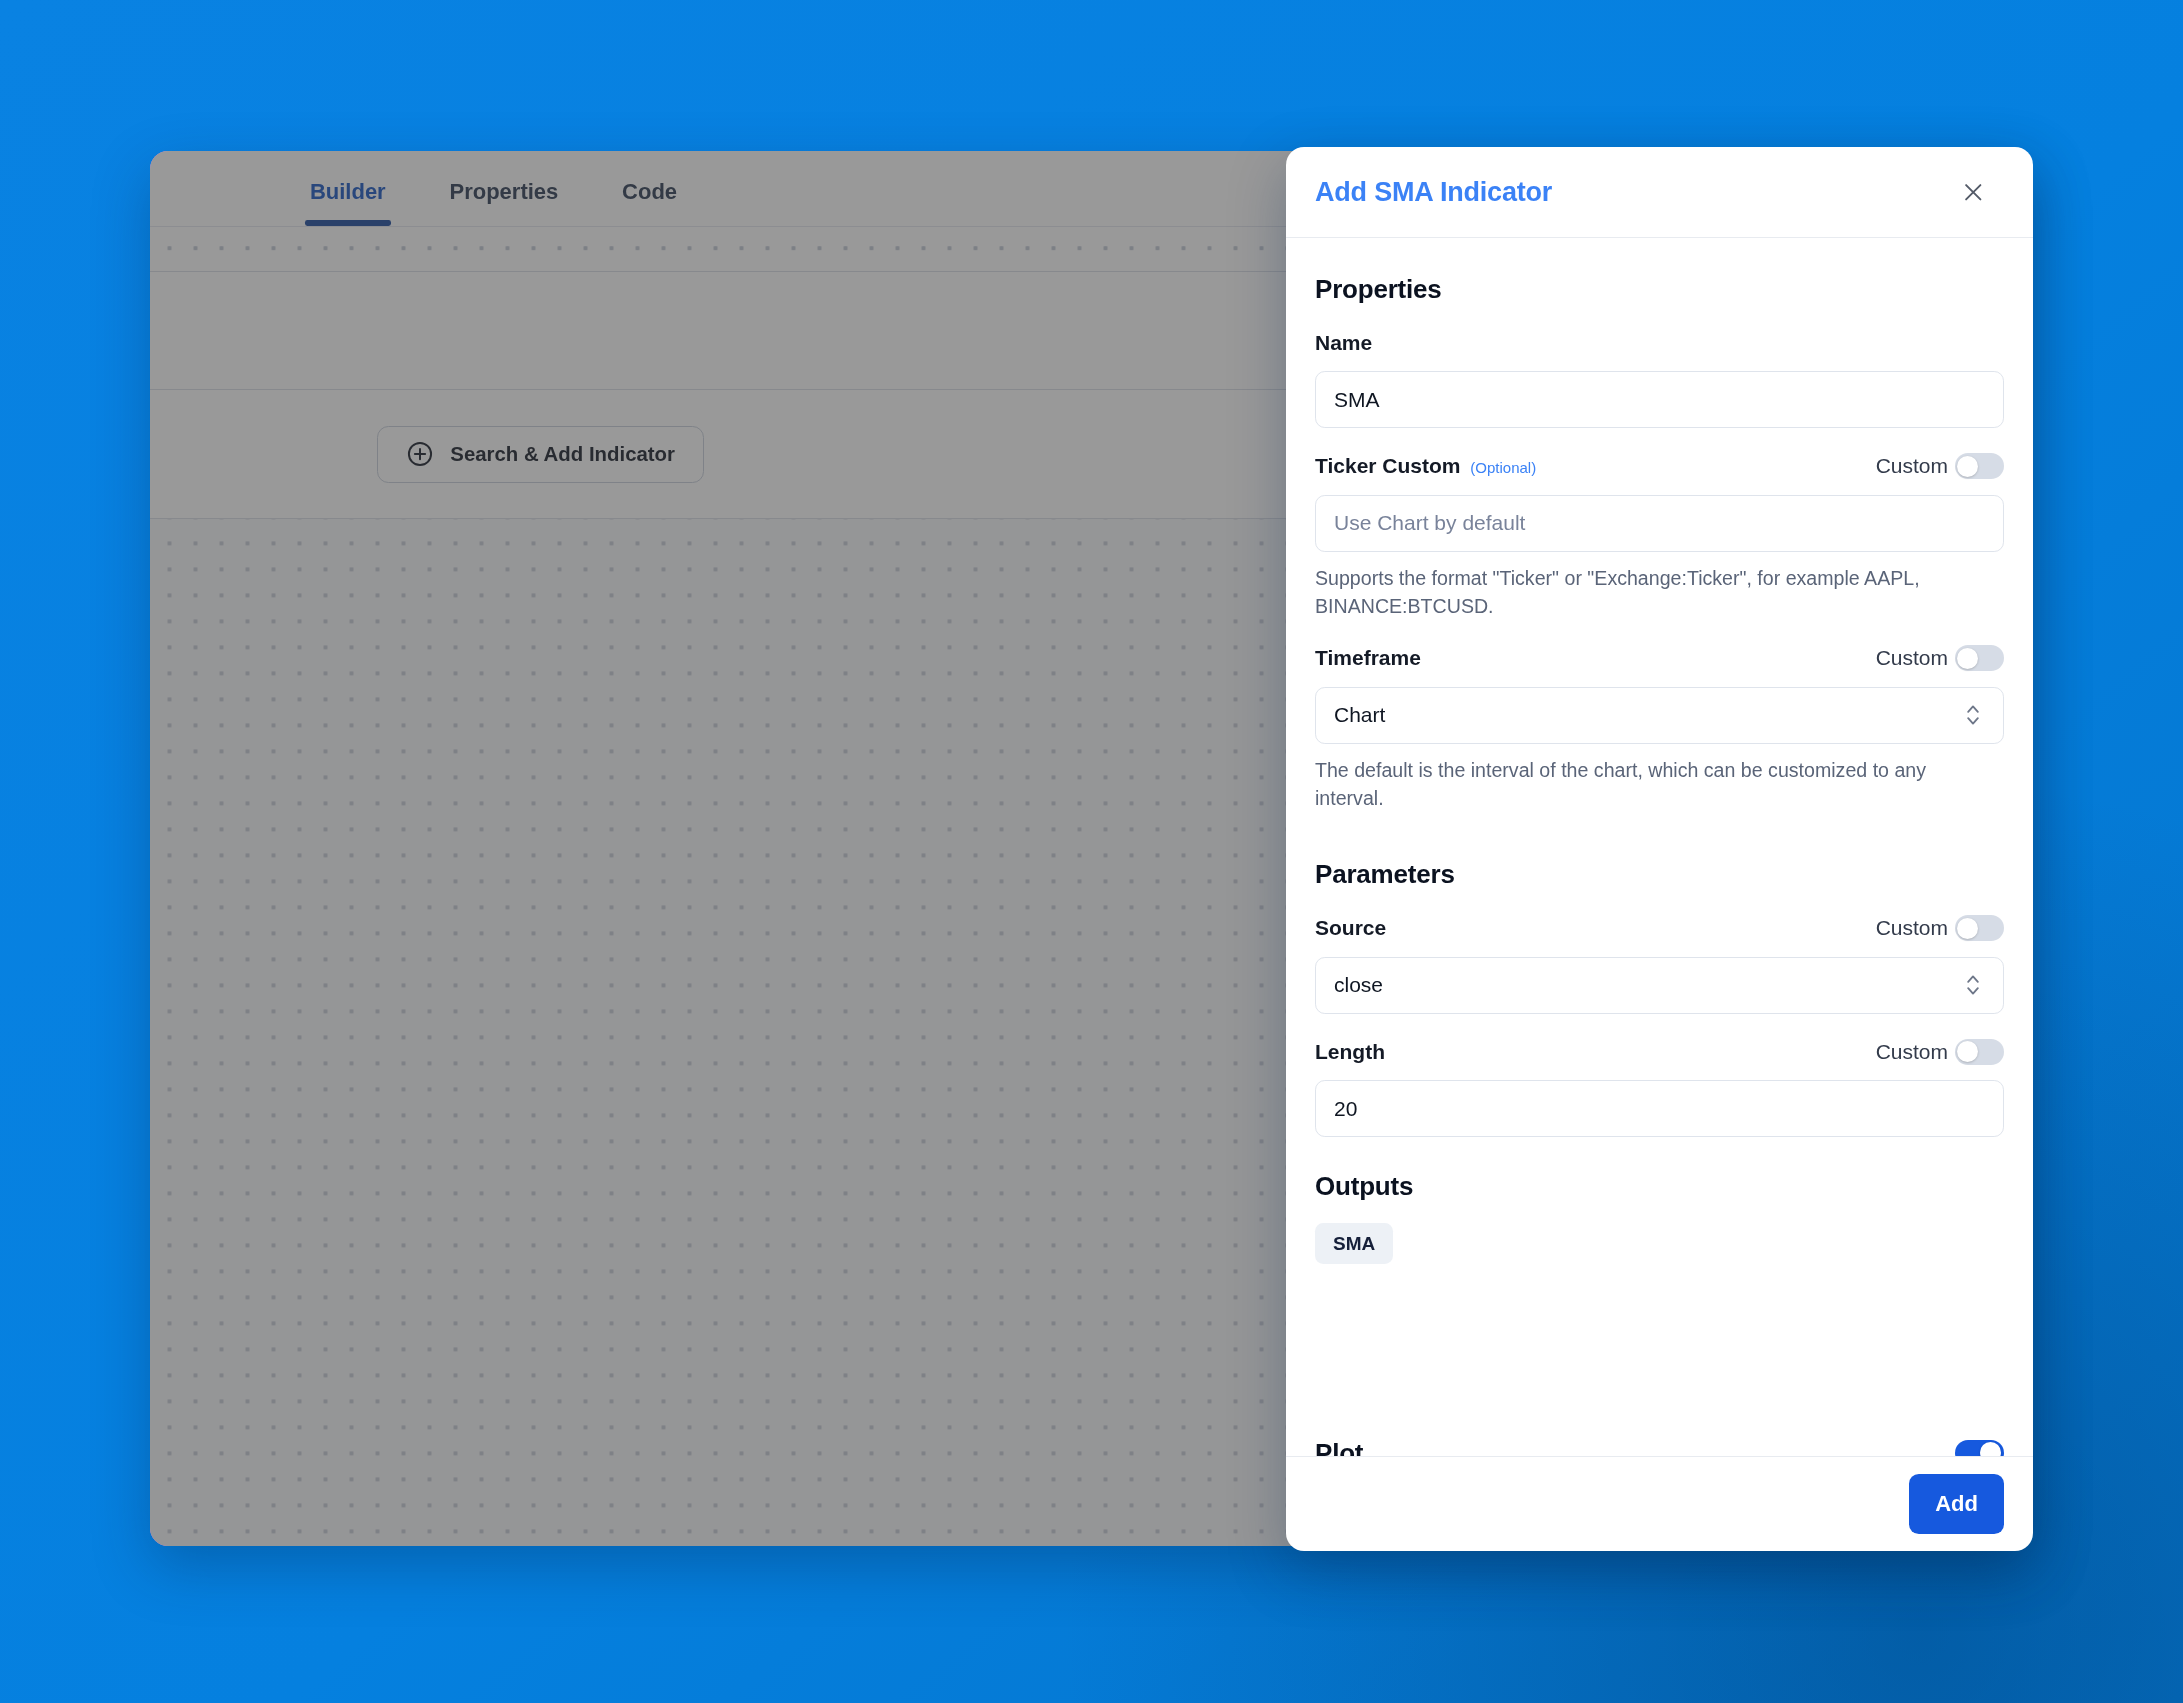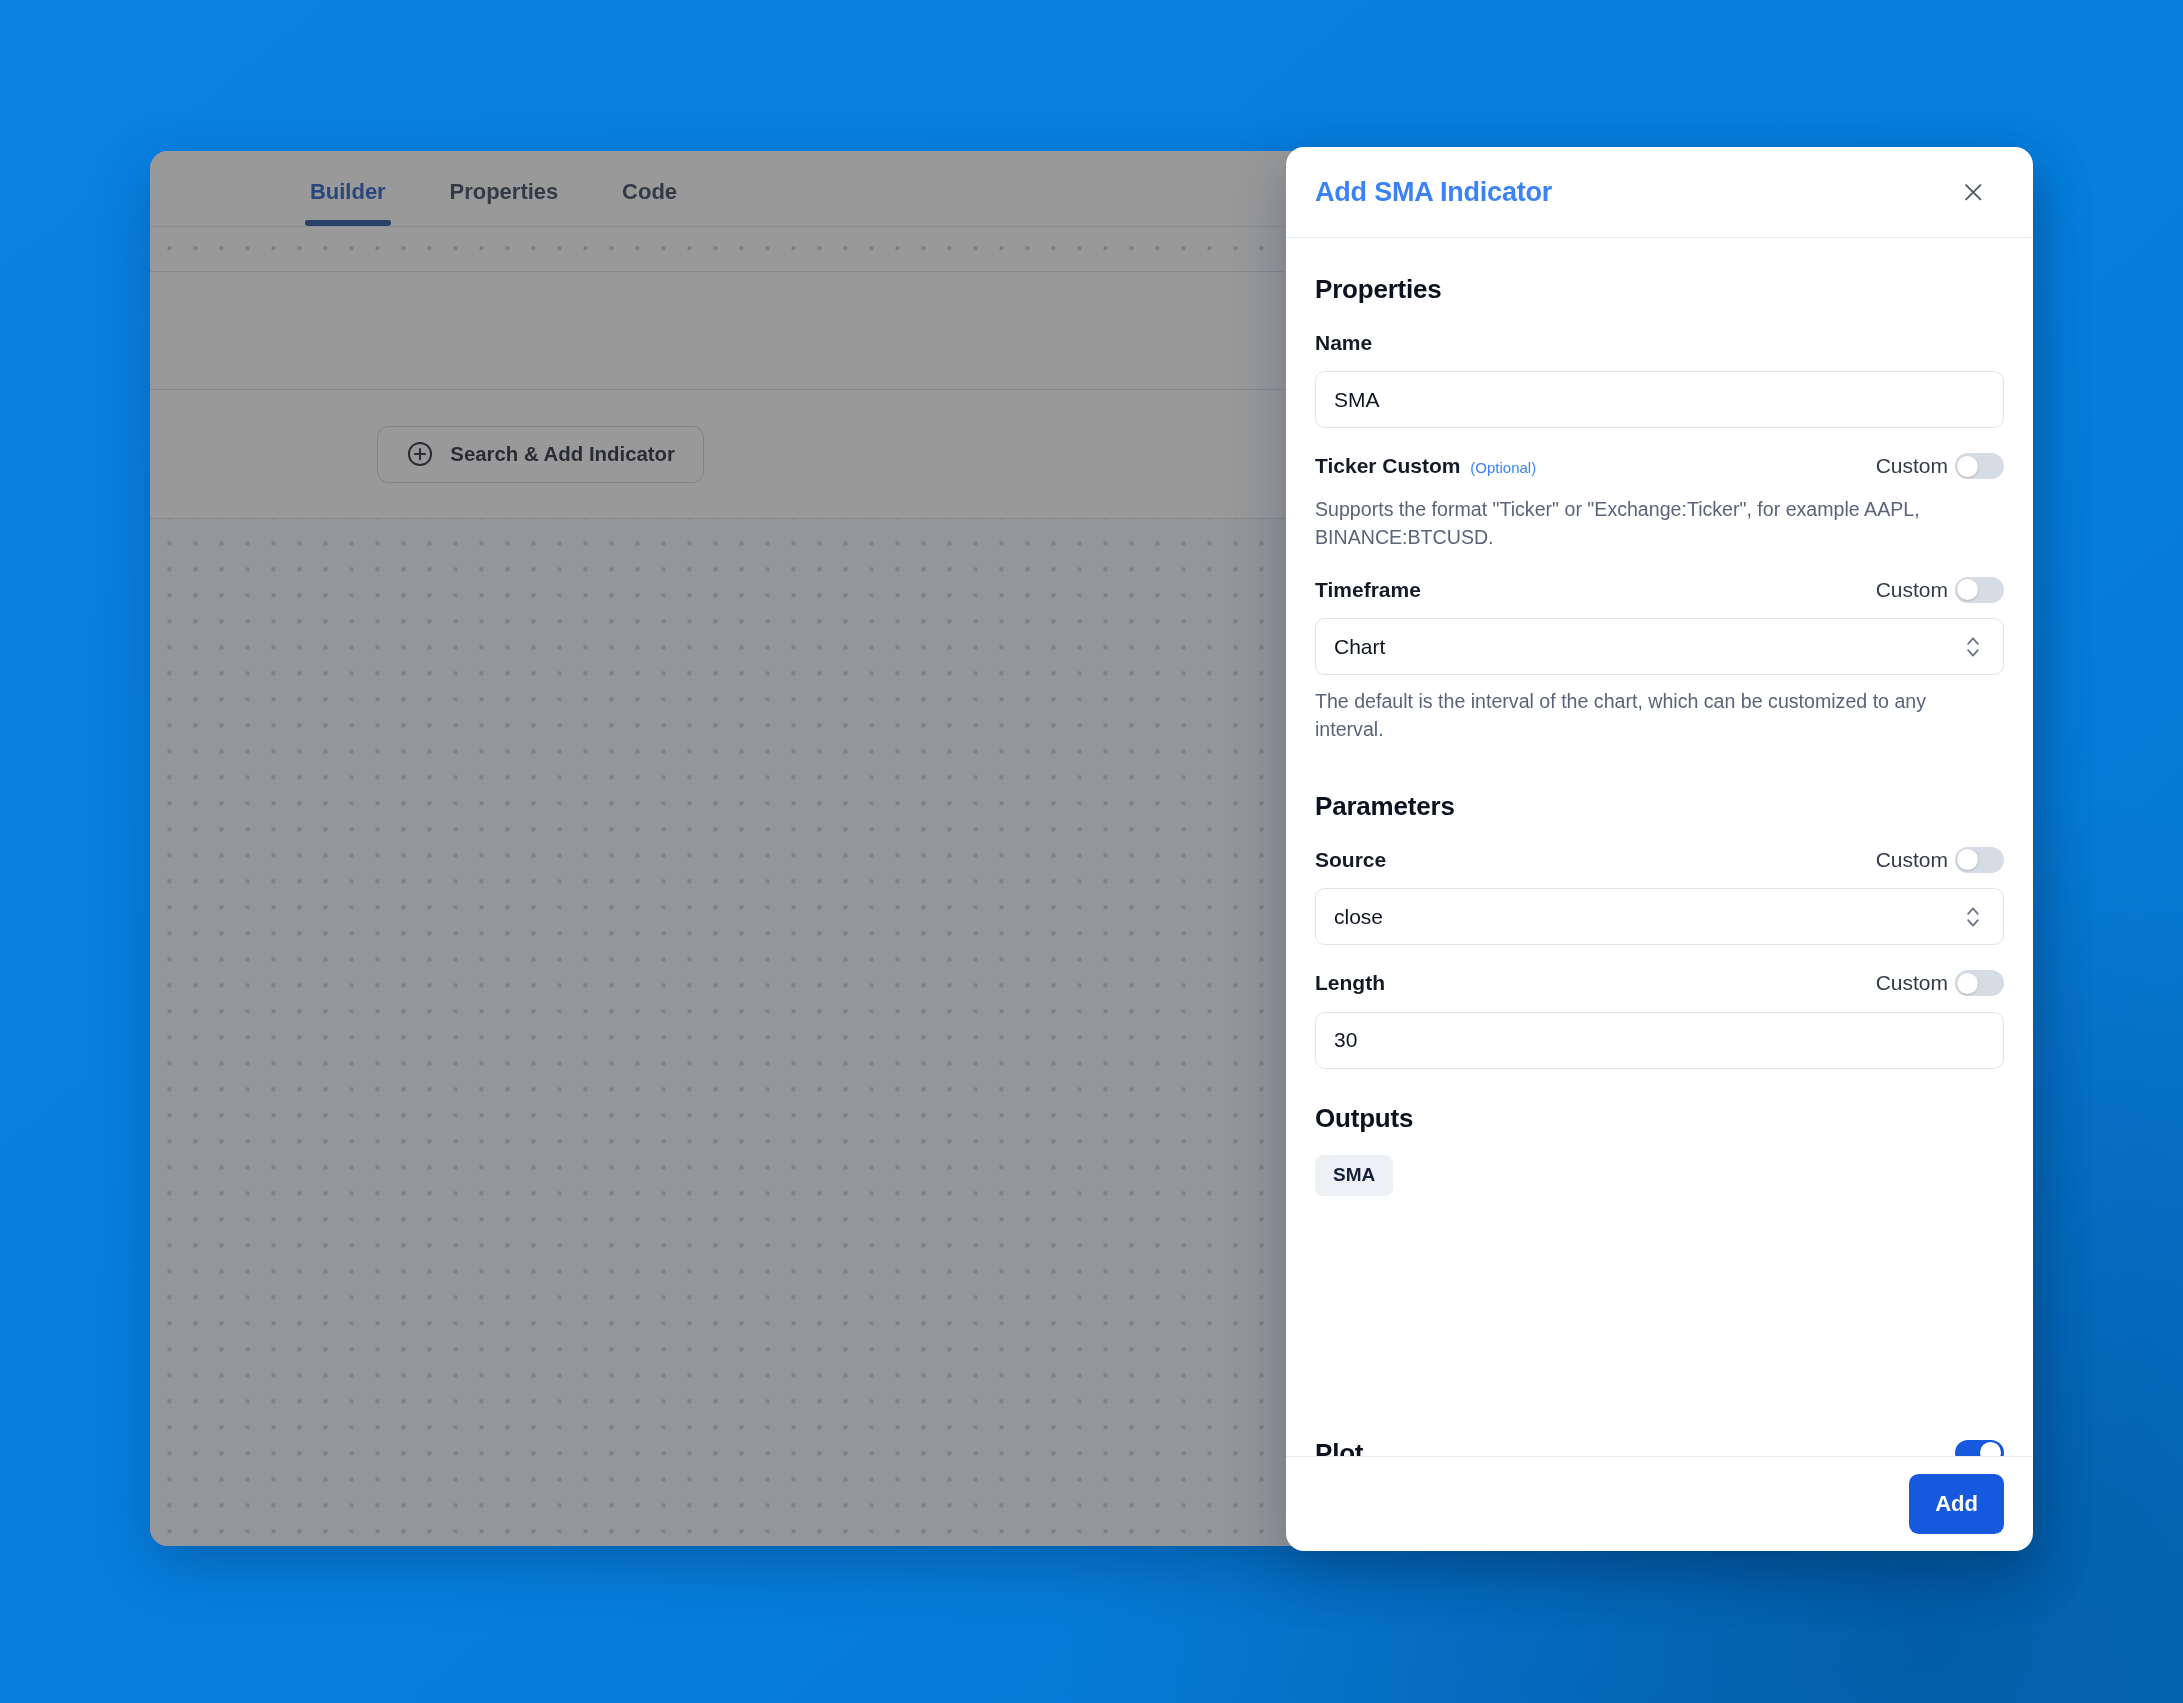--- a/index.html
+++ b/index.html
@@ -414,20 +414,23 @@
           <span>Ticker Custom</span>
           <span class="optional">(Optional)</span>
         </div>
         <div class="custom-group">
           <span class="custom-label">Custom</span>
           <div class="toggle">
             <div class="knob"></div>
           </div>
         </div>
       </div>
+      <div class="text-input placeholder">
+        <span>Use Chart by default</span>
+      </div>
       <div class="help-text">Supports the format "Ticker" or "Exchange:Ticker", for example AAPL, BINANCE:BTCUSD.</div>
     </div>
 
     <div class="field">
       <div class="field-label-row">
         <div class="field-label">Timeframe</div>
         <div class="custom-group">
           <span class="custom-label">Custom</span>
           <div class="toggle">
             <div class="knob"></div>
@@ -473,21 +476,21 @@
       <div class="field-label-row">
         <div class="field-label">Length</div>
         <div class="custom-group">
           <span class="custom-label">Custom</span>
           <div class="toggle">
             <div class="knob"></div>
           </div>
         </div>
       </div>
       <div class="text-input">
-        <span>30</span>
+        <span>20</span>
       </div>
     </div>
 
     <div class="section-title spaced" style="margin-top:34px;margin-bottom:21px;">Outputs</div>
     <div>
       <span class="chip">SMA</span>
     </div>
 
     <div id="plot-row">
       <div class="section-title">Plot</div>

